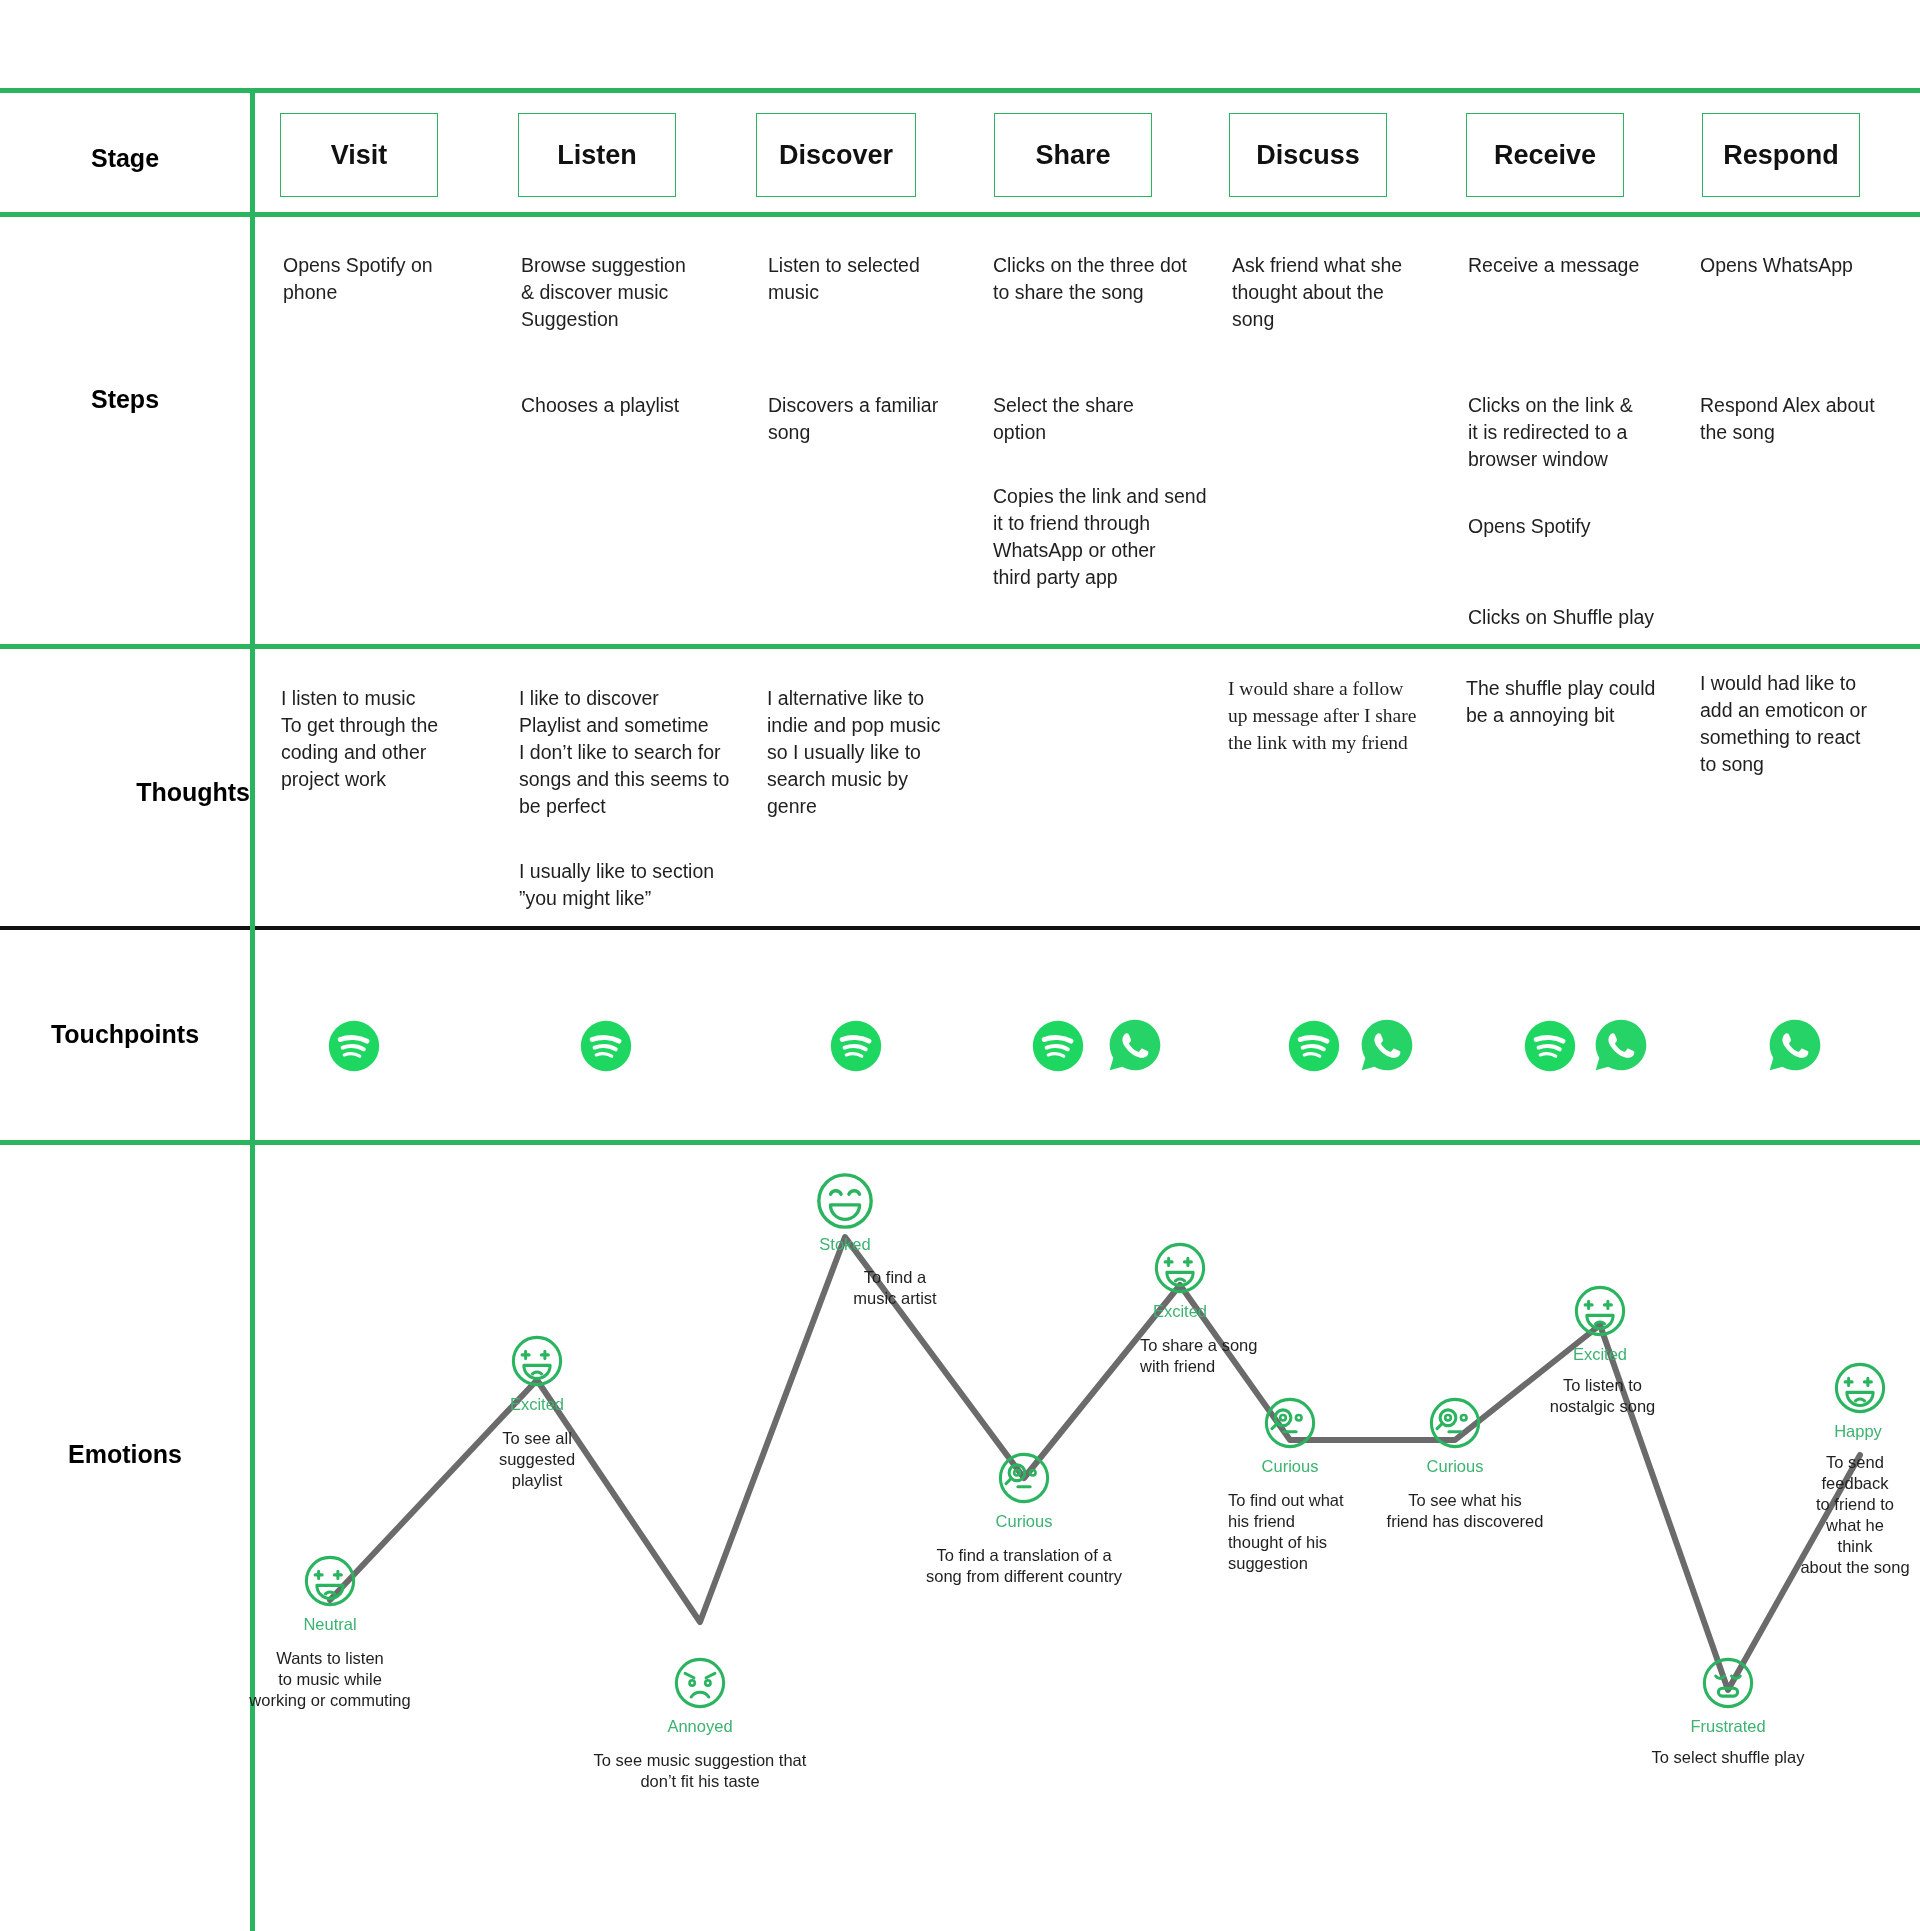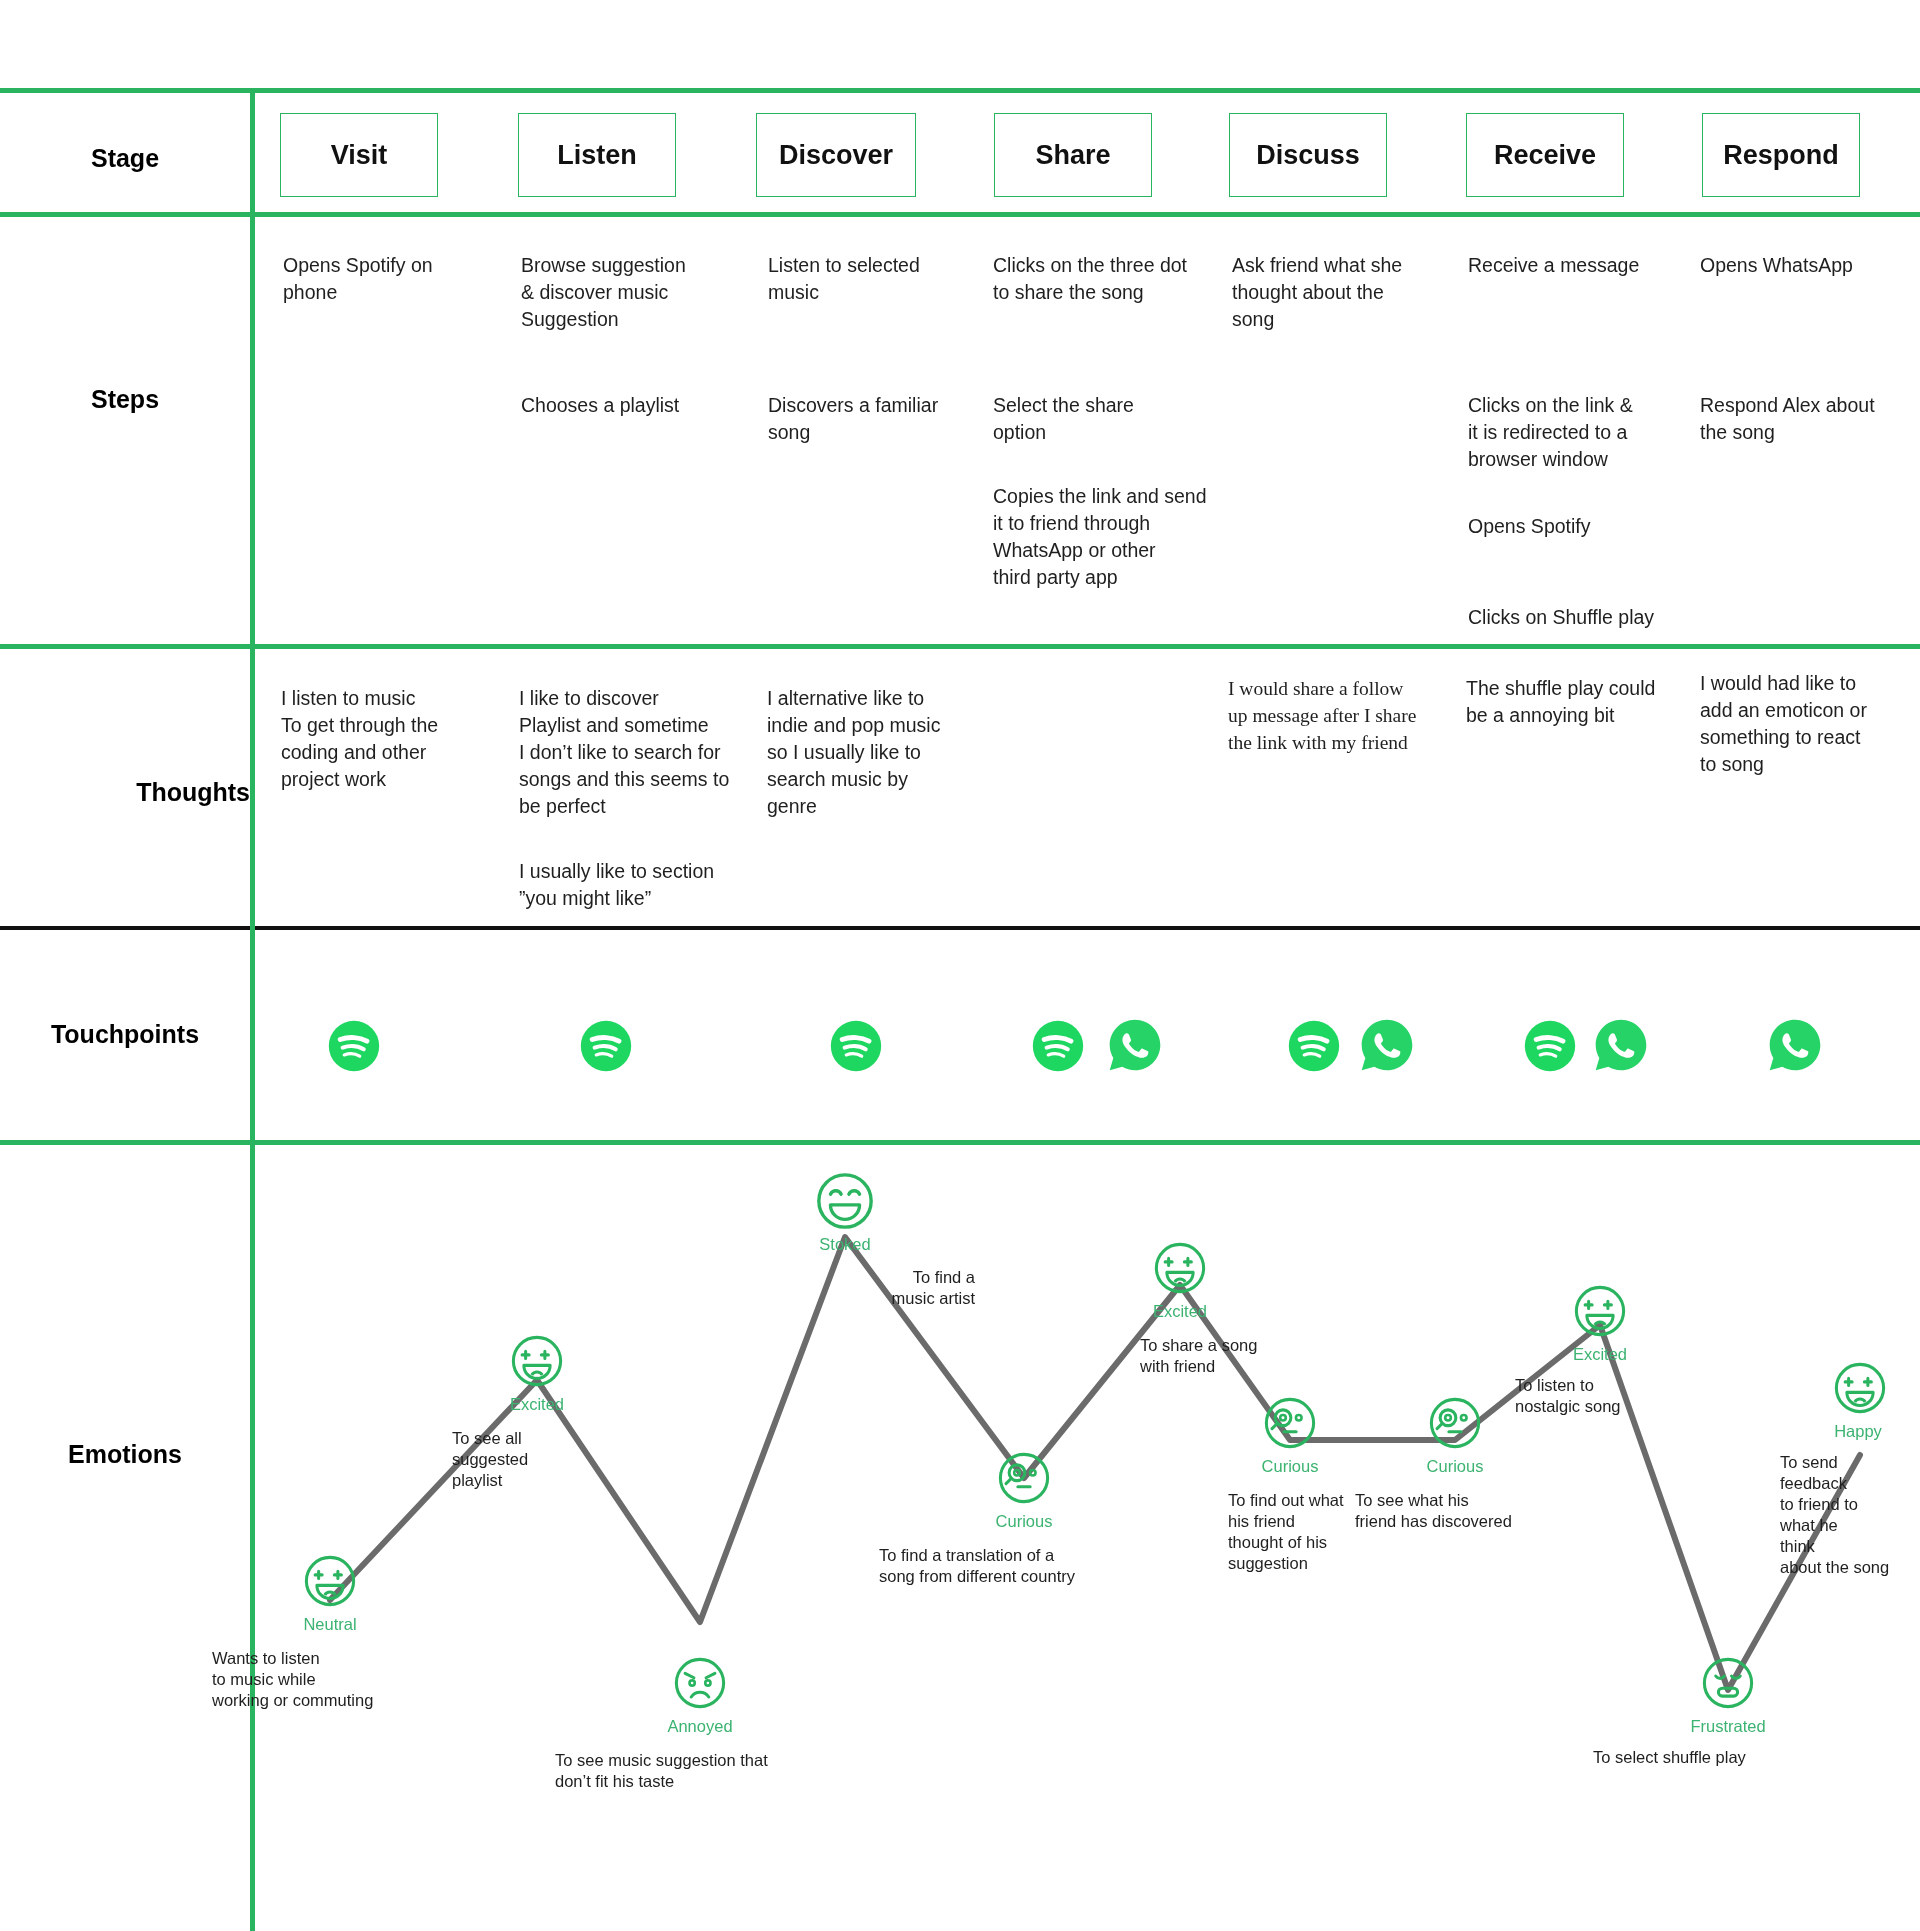--- a/index.html
+++ b/index.html
@@ -69,21 +69,21 @@
     font-size: 16.5px;
     color: #3cb371;
     text-align: center;
     white-space: nowrap;
   }
   .emo-desc {
     position: absolute;
     font-size: 16.5px;
     line-height: 21px;
     color: #1f1f1f;
-    text-align: left;
+    text-align: center;
     white-space: pre-line;
   }
   #emotion-lines { position: absolute; left: 0; top: 0; }
 </style>
 </head>
 <body>
 
 <div id="canvas">
 
 
@@ -316,21 +316,21 @@
 
   <div class="emo-node" style="left:845px; top:1205px;">
     <div class="emo-face" style="left:-31px; top:-35px;">
       <svg viewBox="0 0 64 64" width="62" height="62">
         <circle cx="32" cy="32" r="27" fill="none" stroke="#2bb45f" stroke-width="3.5"></circle>
         <path d="M17 25a6 6 0 0 1 11 0M36 25a6 6 0 0 1 11 0" fill="none" stroke="#2bb45f" stroke-width="3.5" stroke-linecap="round"></path>
         <path d="M17 36h30a15 15 0 0 1-30 0z" fill="none" stroke="#2bb45f" stroke-width="3.5" stroke-linejoin="round"></path>
       </svg>
     </div>
     <div class="emo-label" style="left:-60px; top:30px; width:120px;">Stoked</div>
-    <div class="emo-desc" style="left:-30px; top:62px; width:160px; text-align:right;">To find a
+    <div class="emo-desc" style="left:-30px; top:62px; width:160px; text-align:center;">To find a
 music artist</div>
   </div>
 
   <div class="emo-node" style="left:1024px; top:1450px;">
     <div class="emo-face" style="left:-28px; top:0;">
       <svg viewBox="0 0 64 64" width="56" height="56">
         <circle cx="32" cy="32" r="27" fill="none" stroke="#2bb45f" stroke-width="3.5"></circle>
         <circle cx="24" cy="26" r="9" fill="none" stroke="#2bb45f" stroke-width="3.5"></circle>
         <circle cx="24" cy="26" r="3.2" fill="none" stroke="#2bb45f" stroke-width="3"></circle>
         <path d="M17.5 32.5l-6 6" stroke="#2bb45f" stroke-width="3.5" stroke-linecap="round"></path>

